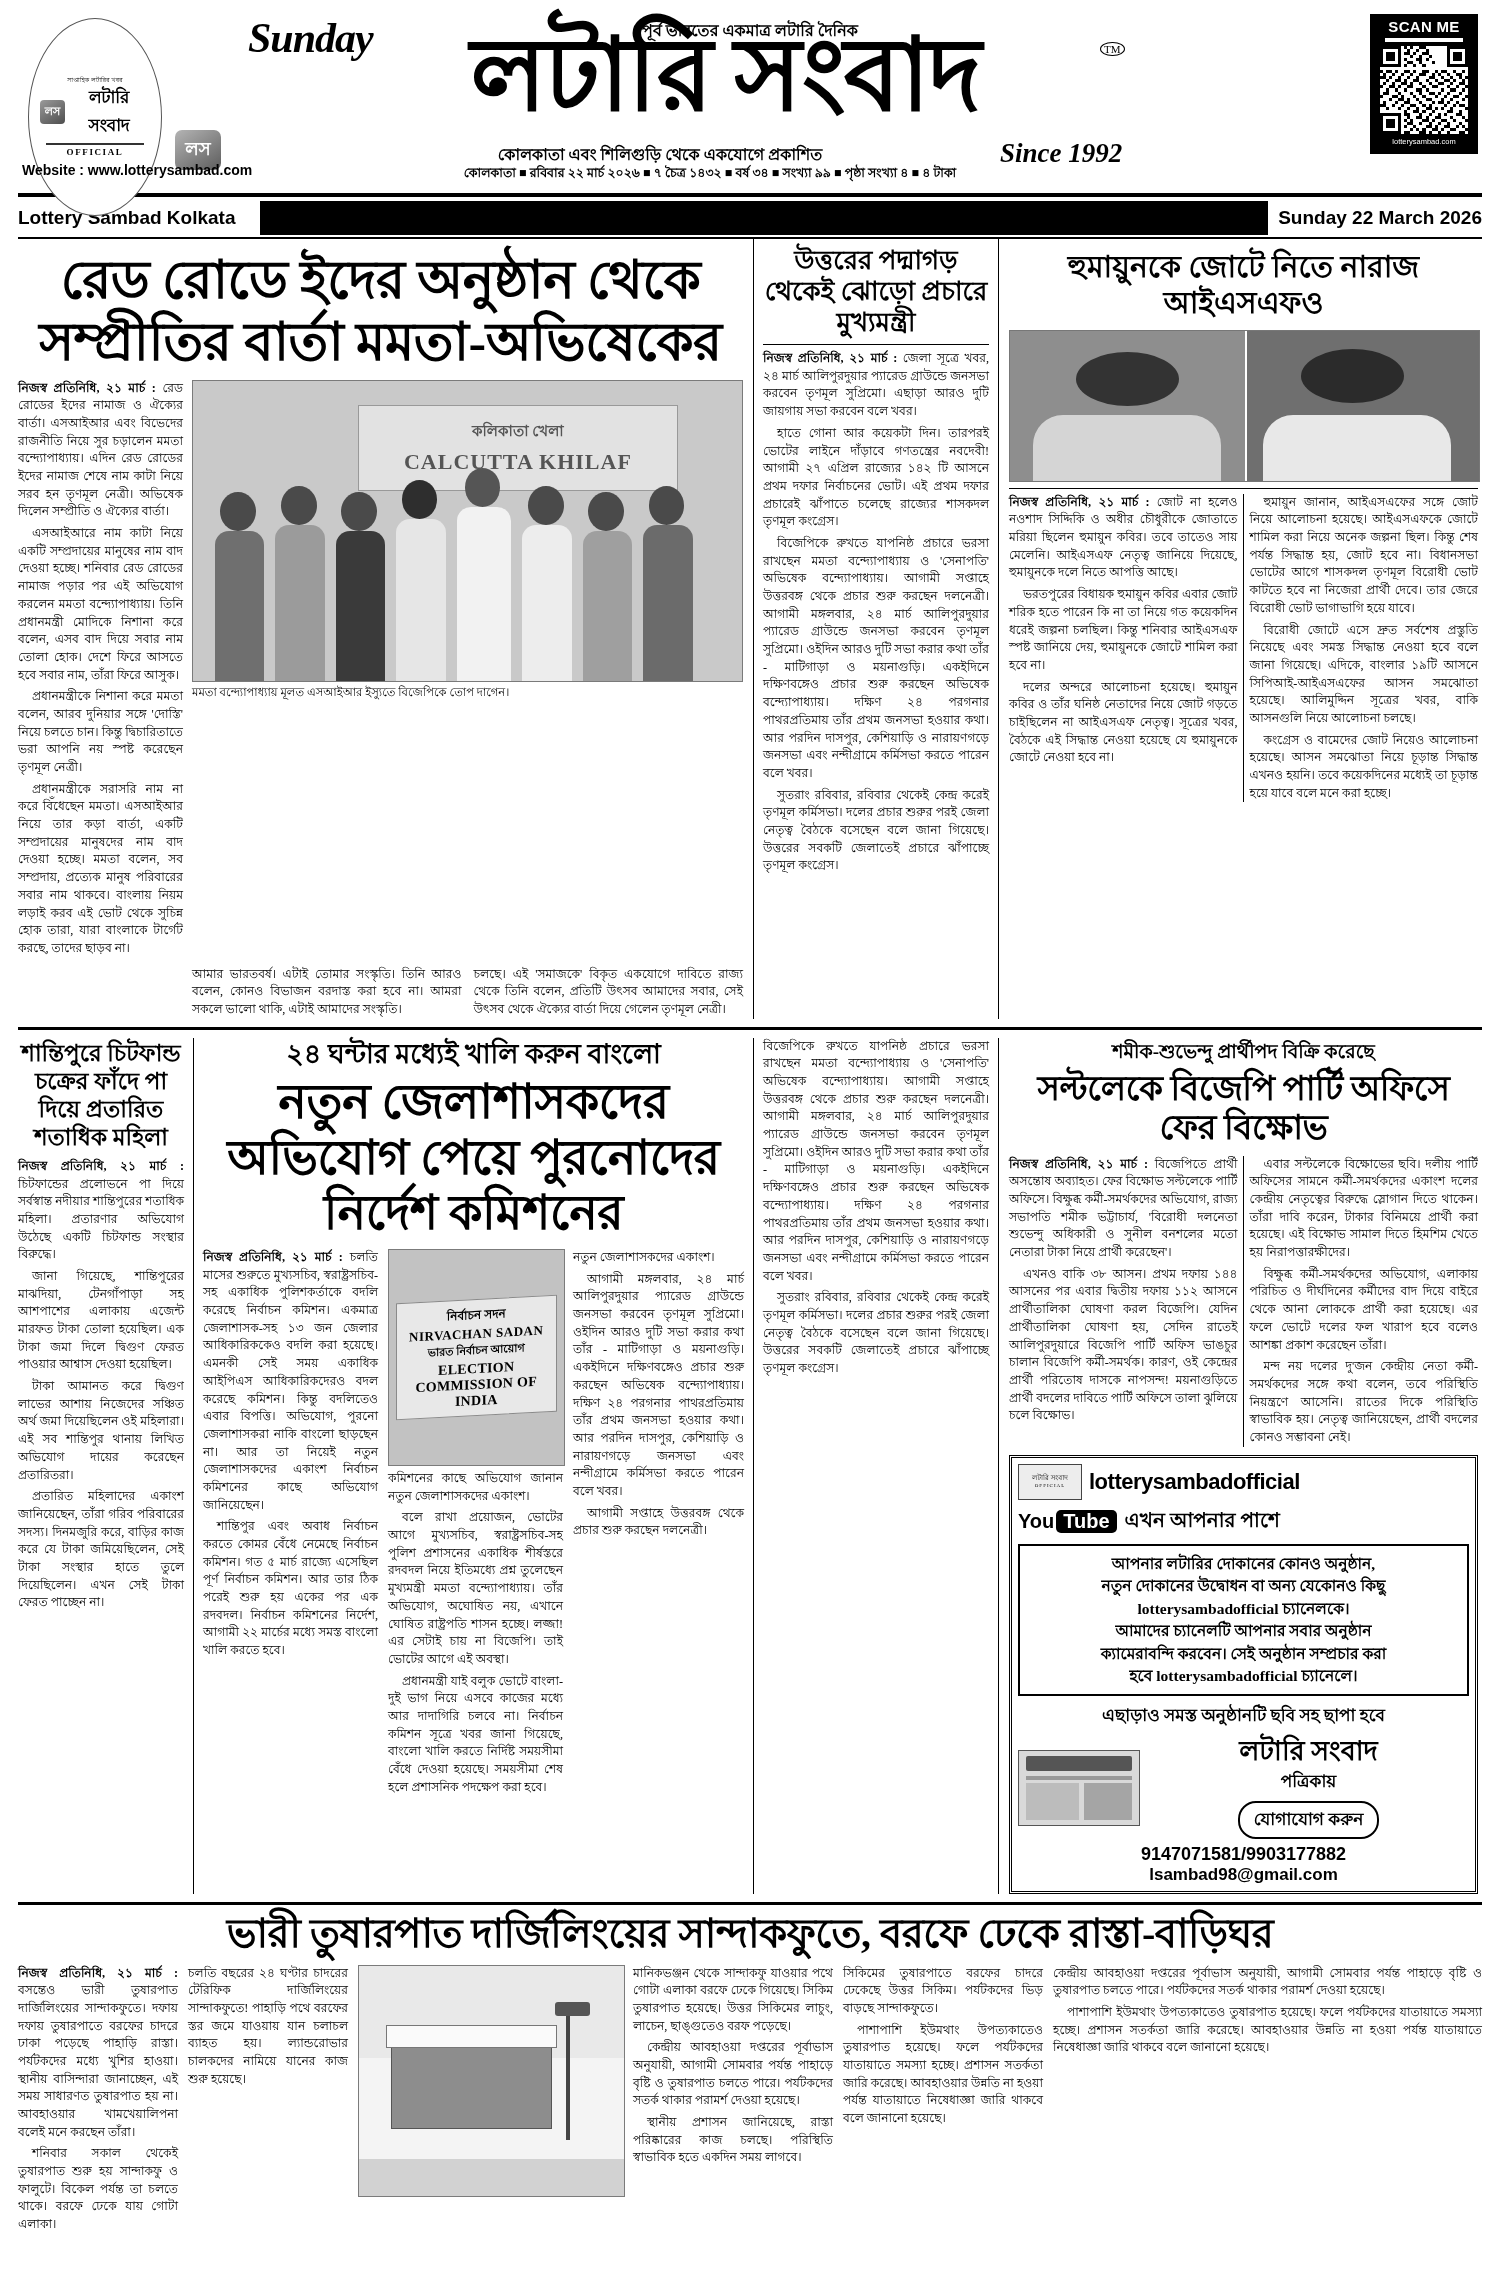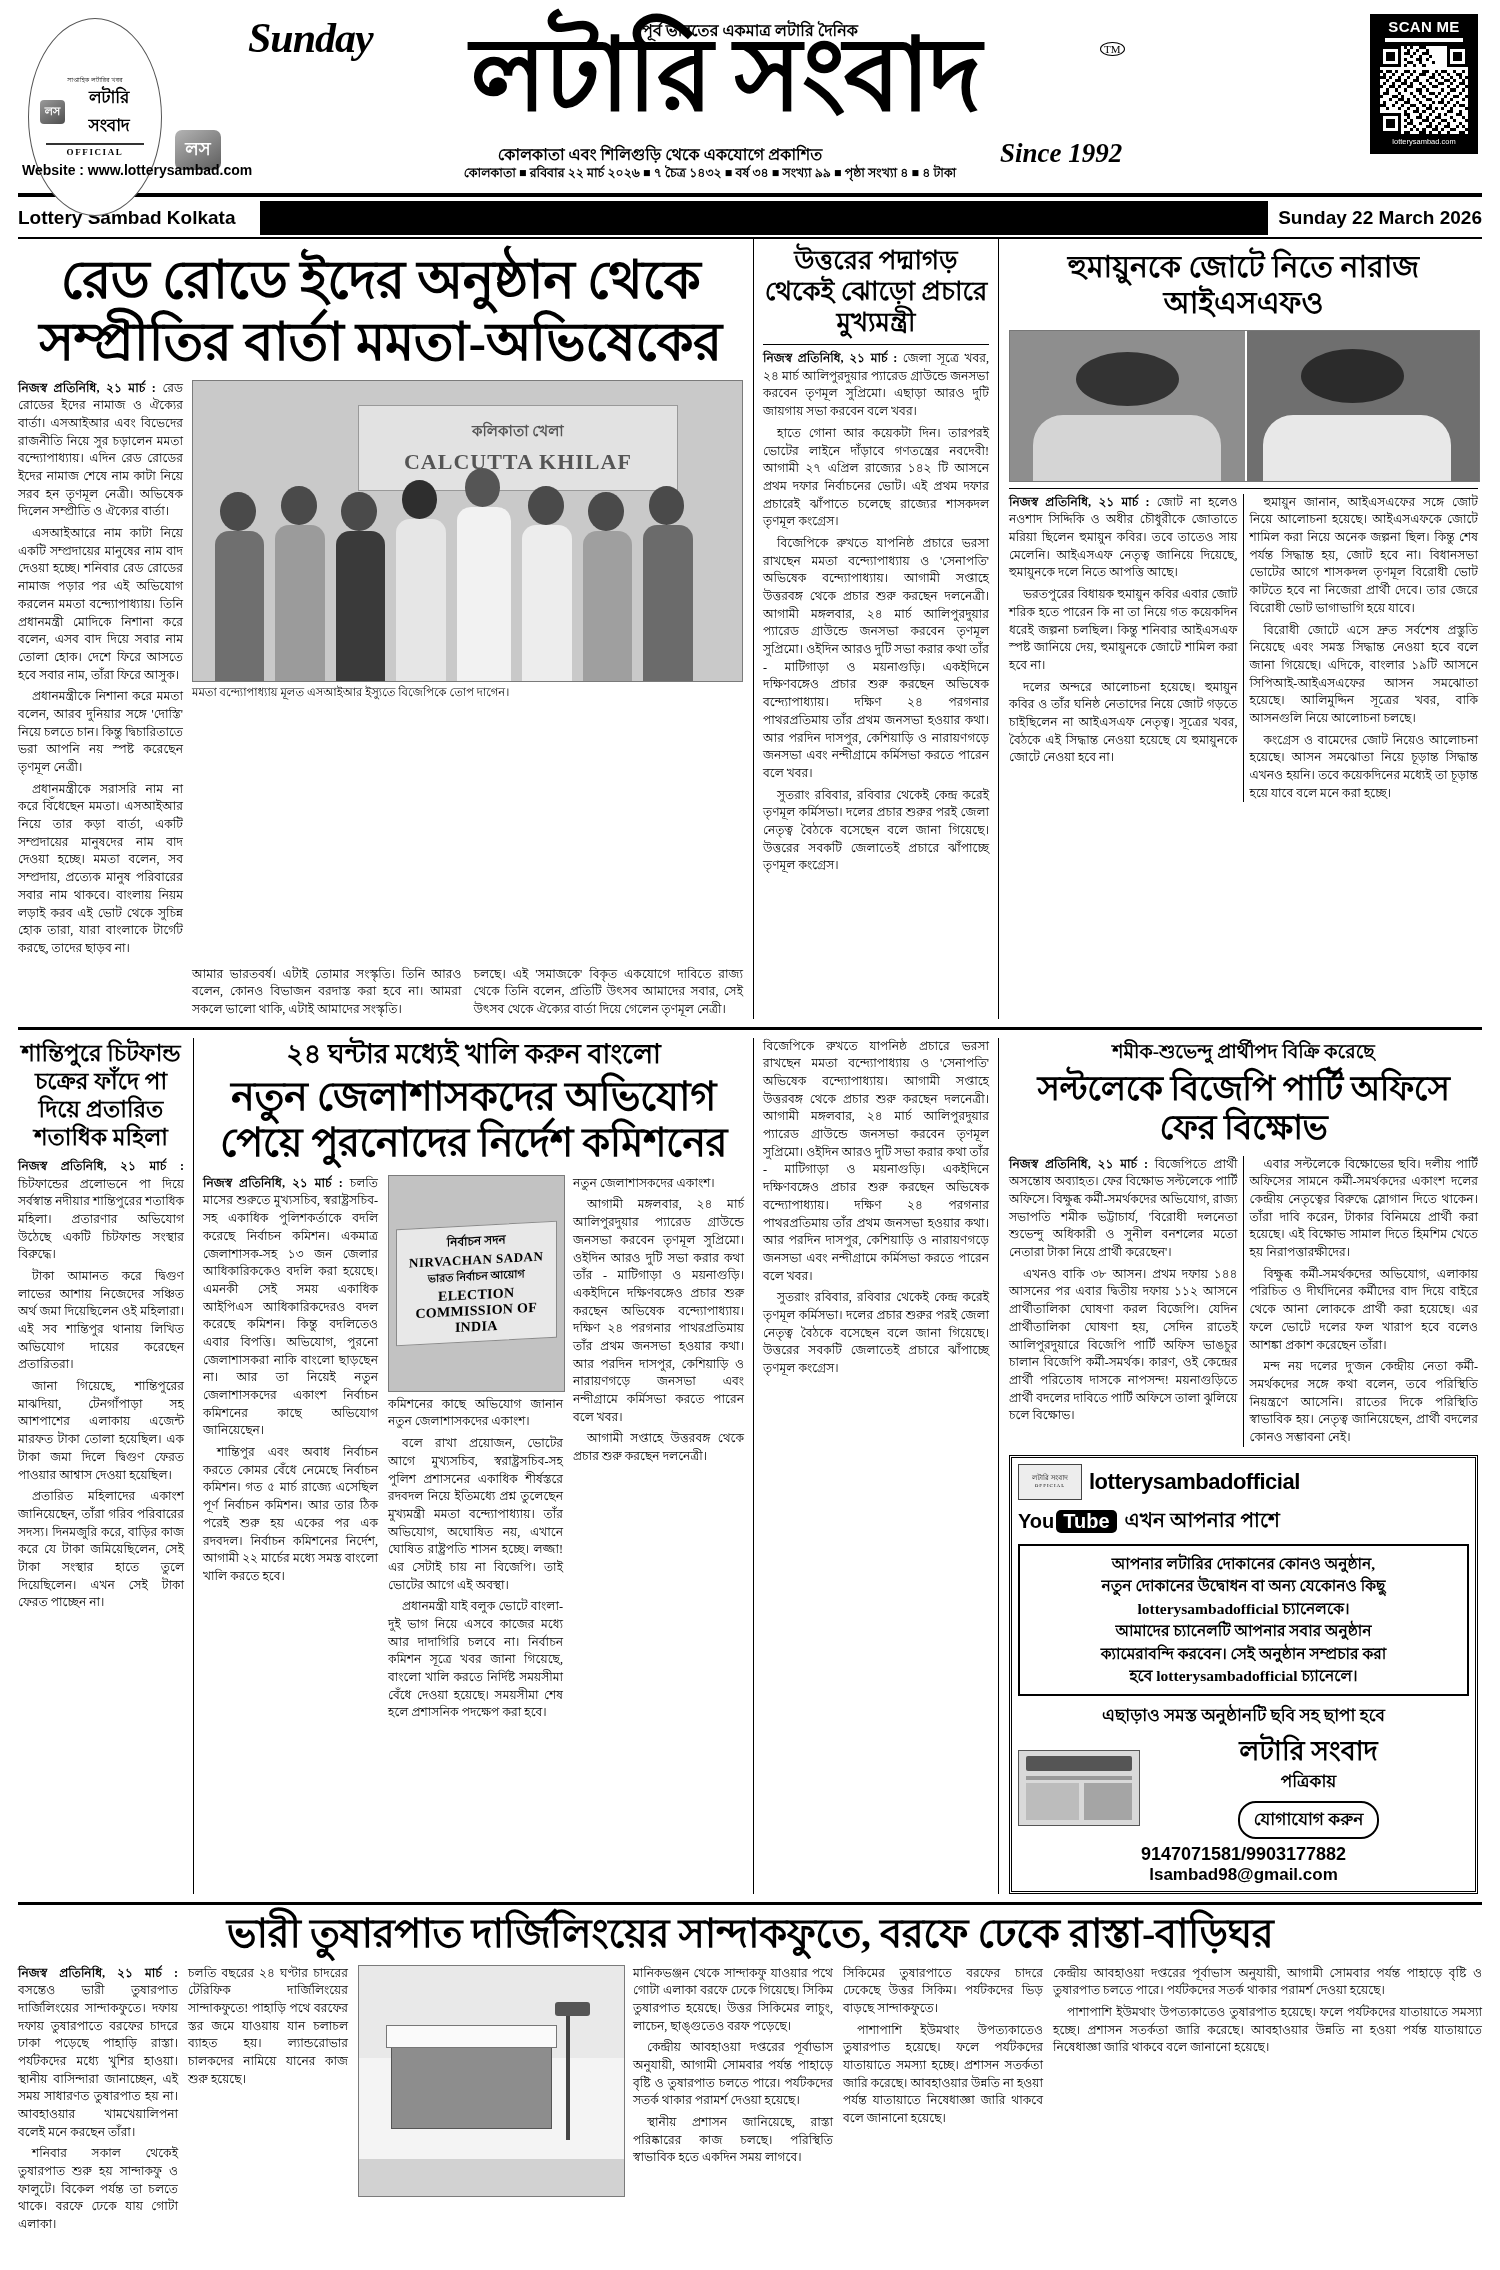--- a/index.html
+++ b/index.html
@@ -116,21 +116,21 @@
   .hr-thin{height:1px;background:#000;margin:6px 0 5px 0;}
 
   
   .midgrid{display:flex;margin-top:8px;}
   .mg-a{width:175px;padding-right:9px;box-sizing:border-box;}
   .mg-b{width:560px;padding:0 9px;box-sizing:border-box;border-left:1.5px solid #000;}
   .mg-c{width:245px;padding:0 9px;box-sizing:border-box;border-left:1.5px solid #000;}
   .mg-d{width:480px;padding-left:10px;box-sizing:border-box;border-left:1.5px solid #000;}
 
   .sidehead{font-size:23px;font-weight:900;line-height:1.22;text-align:center;margin:2px 0 6px 0;}
-  .bighead2{font-size:40px;font-weight:900;line-height:1.16;text-align:center;margin:2px 0 8px 0;letter-spacing:-.5px;}
+  .bighead2{font-size:48px;font-weight:900;line-height:1.16;text-align:center;margin:2px 0 8px 0;letter-spacing:-.5px;}
   .kicker{font-size:27px;font-weight:900;text-align:center;line-height:1.2;margin-bottom:4px;}
 
   
   .bottomhead{font-size:40px;font-weight:900;text-align:center;line-height:1.15;margin:6px 0 8px 0;letter-spacing:-.5px;}
 
   
   .adbox{border:3px double #000;padding:6px;box-sizing:border-box;background:#fff;}
   .ad-row1{display:flex;align-items:center;gap:7px;}
   .ad-logo{width:62px;height:34px;border:1px solid #444;display:flex;flex-direction:column;
     align-items:center;justify-content:center;font-size:7px;line-height:1.05;background:#ededed;}
@@ -509,22 +509,22 @@
     </div>
 
     <div class="hr-black"></div>
     <div class="midgrid">
 
       <div class="mg-a">
         <div class="sidehead">শান্তিপুরে চিটফান্ড চক্রের ফাঁদে পা দিয়ে প্রতারিত শতাধিক মহিলা</div>
         <div class="art">
           <p class="first"><span class="byline">নিজস্ব প্রতিনিধি, ২১ মার্চ :</span>
             <span>চিটফান্ডের প্রলোভনে পা দিয়ে সর্বস্বান্ত নদীয়ার শান্তিপুরের শতাধিক মহিলা। প্রতারণার অভিযোগ উঠেছে একটি চিটফান্ড সংস্থার বিরুদ্ধে।</span></p>
+          <p>জানা গিয়েছে, শান্তিপুরের মাঝদিয়া, টেনগাঁপাড়া সহ আশপাশের এলাকায় এজেন্ট মারফত টাকা তোলা হয়েছিল। এক টাকা জমা দিলে দ্বিগুণ ফেরত পাওয়ার আশ্বাস দেওয়া হয়েছিল।</p>
           <p>টাকা আমানত করে দ্বিগুণ লাভের আশায় নিজেদের সঞ্চিত অর্থ জমা দিয়েছিলেন ওই মহিলারা। এই সব শান্তিপুর থানায় লিখিত অভিযোগ দায়ের করেছেন প্রতারিতরা।</p>
-          <p>জানা গিয়েছে, শান্তিপুরের মাঝদিয়া, টেনগাঁপাড়া সহ আশপাশের এলাকায় এজেন্ট মারফত টাকা তোলা হয়েছিল। এক টাকা জমা দিলে দ্বিগুণ ফেরত পাওয়ার আশ্বাস দেওয়া হয়েছিল।</p>
           <p>প্রতারিত মহিলাদের একাংশ জানিয়েছেন, তাঁরা গরিব পরিবারের সদস্য। দিনমজুরি করে, বাড়ির কাজ করে যে টাকা জমিয়েছিলেন, সেই টাকা সংস্থার হাতে তুলে দিয়েছিলেন। এখন সেই টাকা ফেরত পাচ্ছেন না।</p>
         </div>
       </div>
 
       <div class="mg-b">
         <div class="kicker">২৪ ঘন্টার মধ্যেই খালি করুন বাংলো</div>
         <div class="bighead2">নতুন জেলাশাসকদের অভিযোগ পেয়ে পুরনোদের নির্দেশ কমিশনের</div>
         <div style="display:flex;gap:10px;">
           <div style="width:175px;" class="art">
             <p class="first"><span class="byline">নিজস্ব প্রতিনিধি, ২১ মার্চ :</span>

